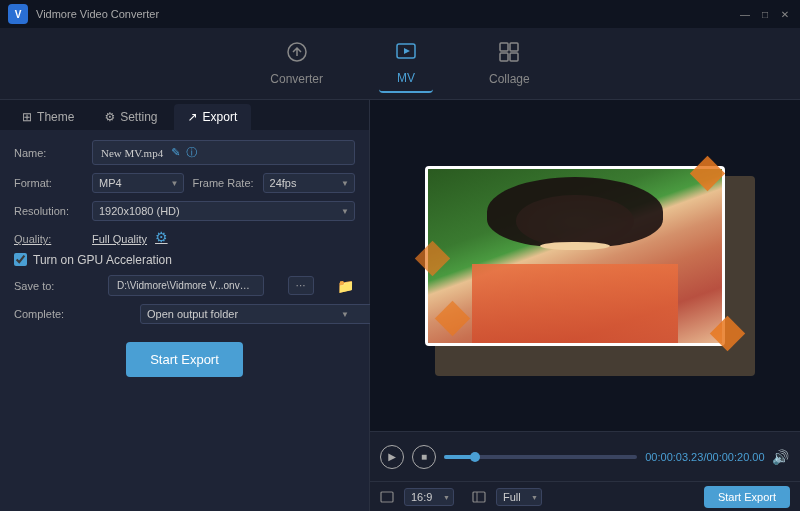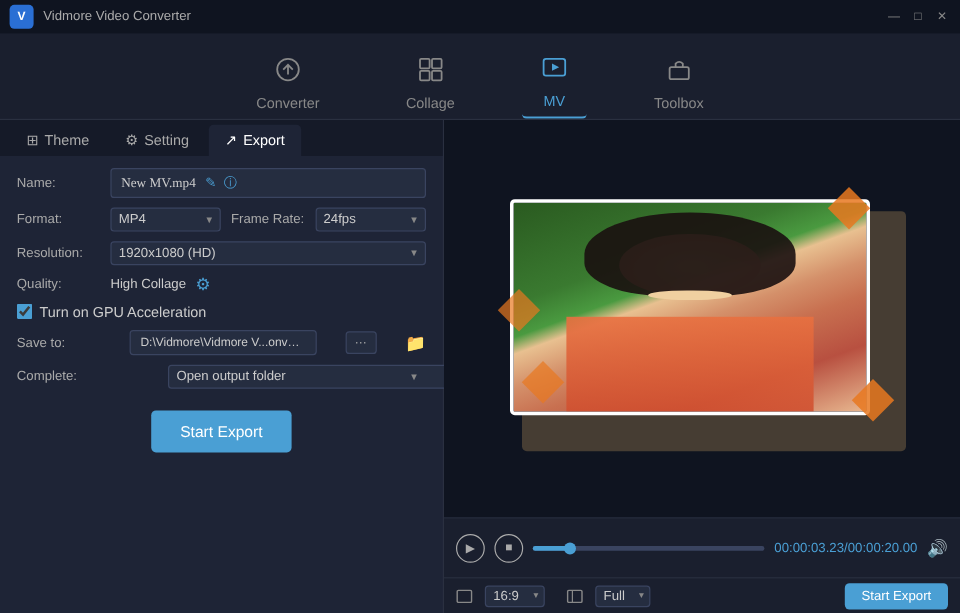--- a/index.html
+++ b/index.html
@@ -42,21 +42,21 @@
       width: 14px; height: 14px;
       display: flex; align-items: center; justify-content: center;
       color: #888; font-size: 10px; cursor: pointer;
     }
 
     
     .top-nav {
       height: 72px;
       background: #1a1f2e;
       display: flex;
-      align-items: flex-end;
+      align-items: center;
       justify-content: center;
       gap: 40px;
       border-bottom: 1px solid #2a3040;
     }
     .nav-item {
       display: flex;
       flex-direction: column;
       align-items: center;
       gap: 4px;
       cursor: pointer;
@@ -160,22 +160,23 @@
       position: absolute;
       right: 6px;
       top: 50%;
       transform: translateY(-50%);
       font-size: 8px;
       color: #888;
       pointer-events: none;
     }
     .quality-row {
       display: flex;
-      align-items: center;
+      align-items: flex-end;
       gap: 8px;
+      text-decoration: underline;
     }
     .quality-text {
       color: #ccc;
       font-size: 11px;
     }
     .gear-icon {
       color: #4a9fd4;
       cursor: pointer;
       font-size: 14px;
     }
@@ -393,49 +394,40 @@
 
 <div class="top-nav">
   <div class="nav-item">
     <span class="nav-icon">
       <svg width="22" height="22" viewBox="0 0 22 22" fill="none">
         <circle cx="11" cy="11" r="9" stroke="#888" stroke-width="1.5"></circle>
         <path d="M7 11 L11 7 L15 11 M11 7 L11 15" stroke="#888" stroke-width="1.5"></path>
       </svg>
     </span>
     <span>Converter</span>
-  </div>
-  <div class="nav-item">
-    <span class="nav-icon">
-      <svg width="22" height="22" viewBox="0 0 22 22" fill="none">
-        <rect x="2" y="2" width="8" height="8" rx="1" stroke="#888" stroke-width="1.5"></rect>
-        <rect x="12" y="2" width="8" height="8" rx="1" stroke="#888" stroke-width="1.5"></rect>
-        <rect x="2" y="12" width="8" height="8" rx="1" stroke="#888" stroke-width="1.5"></rect>
-        <rect x="12" y="12" width="8" height="8" rx="1" stroke="#888" stroke-width="1.5"></rect>
-      </svg>
-    </span>
-    <span>Collage</span>
   </div>
   <div class="nav-item active" style="border-bottom:2px solid #4a9fd4; color:white;">
     <span class="nav-icon">
       <svg width="22" height="22" viewBox="0 0 22 22" fill="none">
         <rect x="2" y="4" width="18" height="14" rx="2" stroke="#4a9fd4" stroke-width="1.5"></rect>
         <path d="M9 8 L15 11 L9 14 Z" fill="#4a9fd4"></path>
       </svg>
     </span>
     <span style="color:#4a9fd4;">MV</span>
   </div>
   <div class="nav-item">
     <span class="nav-icon">
       <svg width="22" height="22" viewBox="0 0 22 22" fill="none">
-        <rect x="3" y="9" width="16" height="10" rx="1.5" stroke="#888" stroke-width="1.5"></rect>
-        <path d="M8 9 V6 Q11 3 14 6 V9" stroke="#888" stroke-width="1.5" fill="none"></path>
+        <rect x="2" y="2" width="8" height="8" rx="1" stroke="#888" stroke-width="1.5"></rect>
+        <rect x="12" y="2" width="8" height="8" rx="1" stroke="#888" stroke-width="1.5"></rect>
+        <rect x="2" y="12" width="8" height="8" rx="1" stroke="#888" stroke-width="1.5"></rect>
+        <rect x="12" y="12" width="8" height="8" rx="1" stroke="#888" stroke-width="1.5"></rect>
       </svg>
     </span>
-    <span>Toolbox</span>
+    <span>Collage</span>
   </div>
 </div>
 
 <div class="main-layout">
 
   <div class="left-panel">
 
     <div class="panel-tabs">
       <div class="panel-tab">
         <span>⊞</span>
@@ -481,21 +473,21 @@
         <span class="form-label">Resolution:</span>
         <div class="select-wrapper" style="flex:1;">
           <select class="form-select" style="width:100%;">
             <option>1920x1080 (HD)</option>
           </select>
         </div>
       </div>
 
       <div class="form-row quality-row">
         <span class="form-label">Quality:</span>
-        <span class="quality-text">High Collage</span>
+        <span class="quality-text">Full Quality</span>
         <span class="gear-icon">⚙</span>
       </div>
 
       <div class="checkbox-row">
         <input type="checkbox" checked="" style="">
         <span>Turn on GPU Acceleration</span>
       </div>
 
       <div class="form-row save-row">
         <span class="form-label">Save to:</span>

